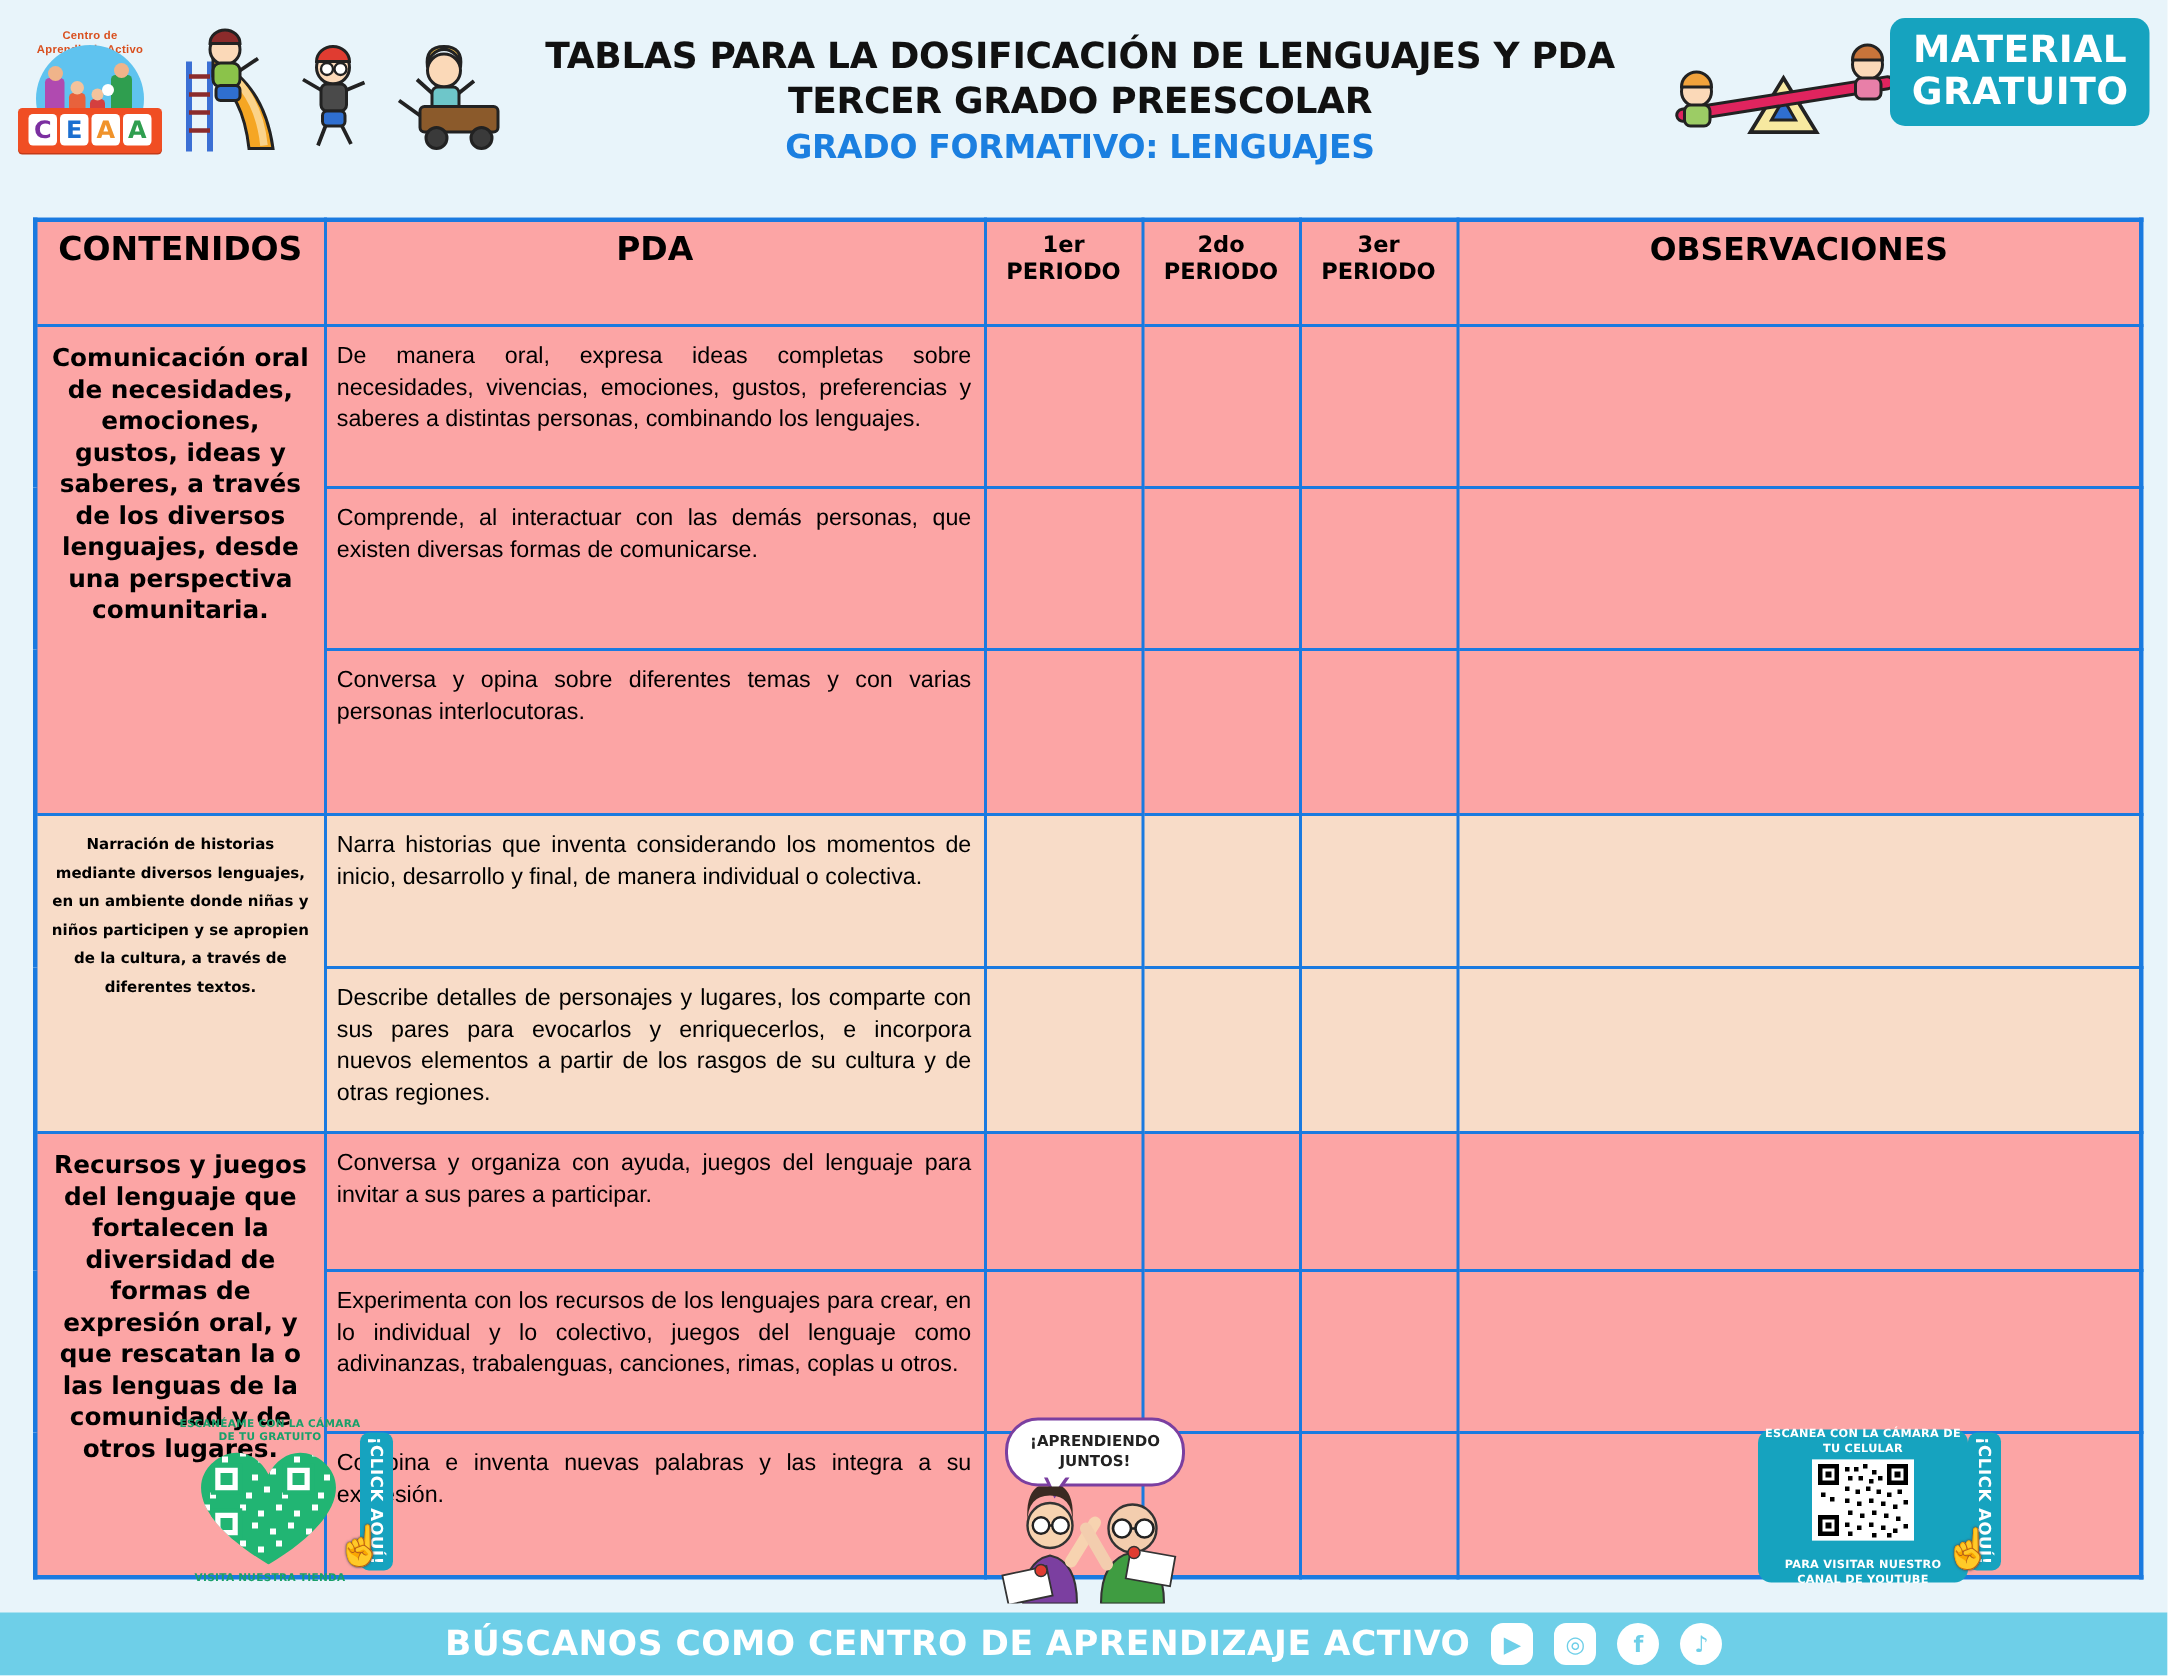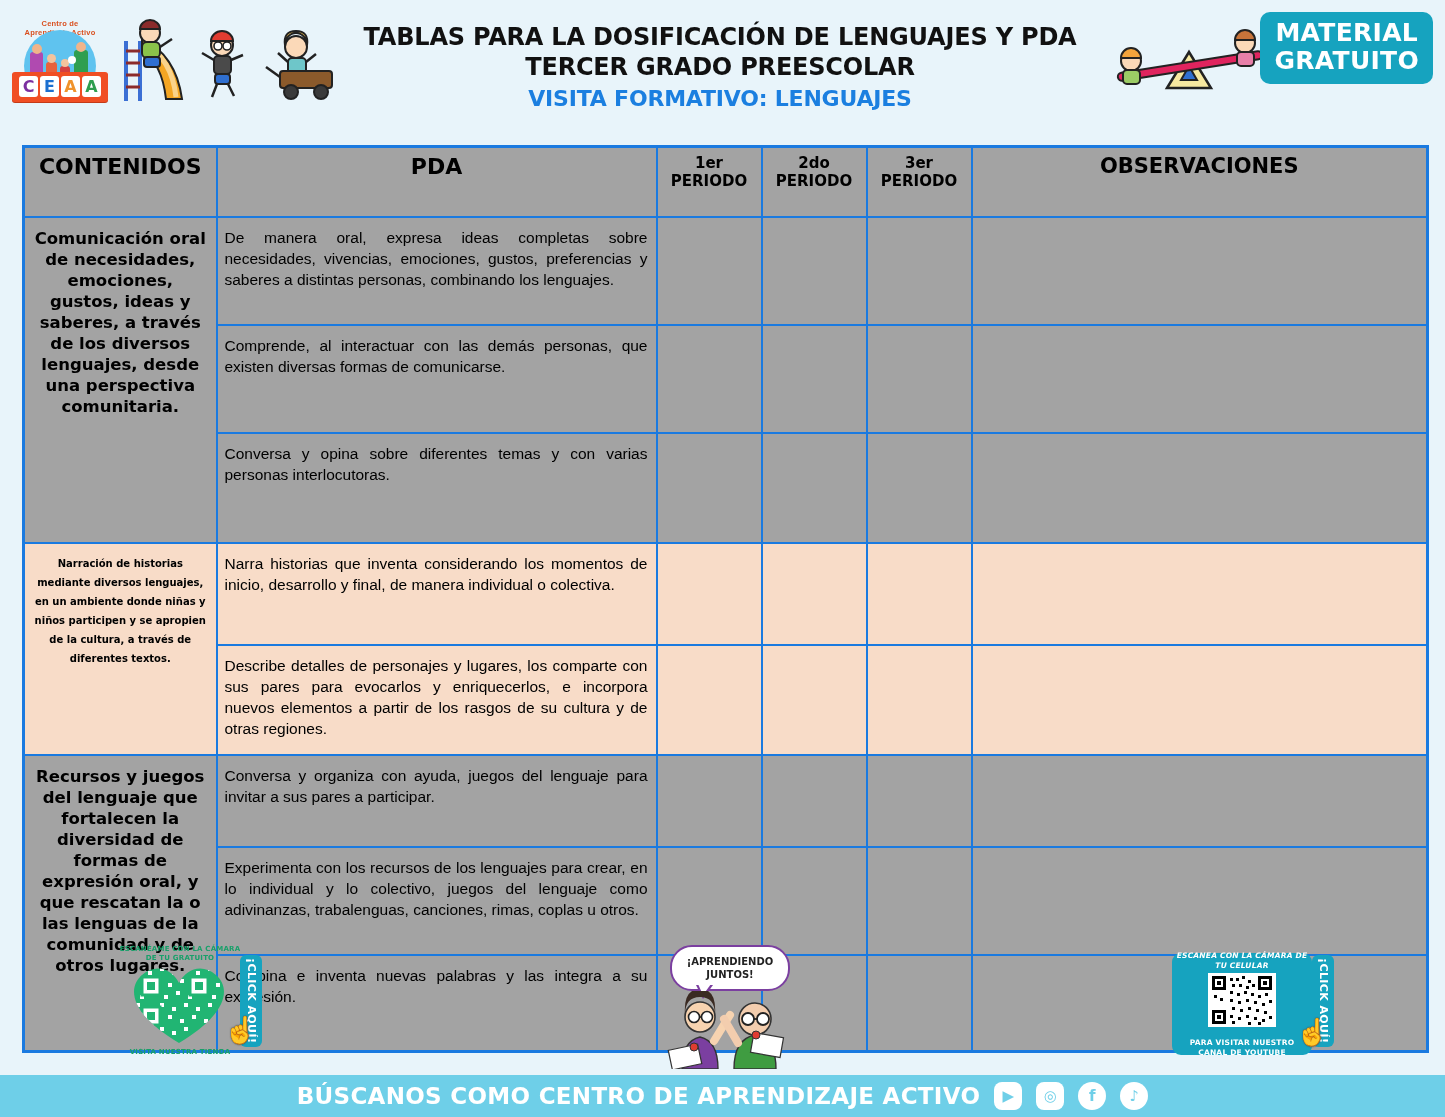--- a/index.html
+++ b/index.html
@@ -83,21 +83,21 @@
   }
   table.dos{
     border-collapse:collapse;width:100%;
     table-layout:fixed;
     border:3px solid #1a7ae0;
     background:#fff;
   }
   table.dos td,table.dos th{
     border:2px solid #1a7ae0;
     vertical-align:top;
-    background:#a3a3a3;
+    background:#fca5a5;
   }
   thead th{
     background:#bfdef5;
     text-align:center;vertical-align:middle;
     font-family:"DejaVu Sans",sans-serif;
     font-weight:900;color:#000;
     padding:6px 4px;height:56px;
   }
   th.h-contenidos{font-size:22px;}
   th.h-pda{font-size:22px;}
@@ -160,21 +160,20 @@
   }
   
   .qr-panel{
     position:absolute;left:0;top:8px;width:140px;height:102px;
     background:#16a3bf;border-radius:9px;
   }
   .qr-panel-cap{
     position:absolute;left:4px;top:6px;width:132px;text-align:center;
     color:#fff;font-size:7.5px;font-weight:900;line-height:10px;letter-spacing:.2px;
     font-family:"DejaVu Sans",sans-serif;
-    font-style:italic;
   }
   .qr-square{position:absolute;left:36px;top:28px;width:68px;height:54px;background:#fff;}
   .qr-panel-foot{
     position:absolute;left:4px;bottom:5px;width:132px;text-align:center;
     color:#fff;font-size:7.5px;font-weight:900;line-height:10px;letter-spacing:.2px;
     font-family:"DejaVu Sans",sans-serif;
   }
 
   
   .bubble{
@@ -278,21 +277,21 @@
         <circle cx="29" cy="69" r="7" fill="#3a3a3a" stroke="#222" stroke-width="2"></circle>
         <circle cx="59" cy="69" r="7" fill="#3a3a3a" stroke="#222" stroke-width="2"></circle>
         <path d="M18 54 L4 44" stroke="#222" stroke-width="2.5" fill="none"></path>
       </svg>
     </div>
   </div>
 
   <div class="header-titles">
     <div class="title-1">TABLAS PARA LA DOSIFICACIÓN DE LENGUAJES Y PDA</div>
     <div class="title-2">TERCER GRADO PREESCOLAR</div>
-    <div class="title-3">VISITA FORMATIVO: LENGUAJES</div>
+    <div class="title-3">GRADO FORMATIVO: LENGUAJES</div>
   </div>
 
   <div class="header-art-right">
     <div class="seesaw-art">
       <svg width="170" height="80" viewBox="0 0 170 80">
         <path d="M62 72 L84 36 L106 72 Z" fill="#f7e9a0" stroke="#222" stroke-width="2.5"></path>
         <path d="M76 64 L84 50 L92 64 Z" fill="#2f6fd0" stroke="#222" stroke-width="2"></path>
         <rect x="12" y="46" width="146" height="8" rx="4" transform="rotate(-9 85 50)" fill="#e0245e" stroke="#222" stroke-width="2"></rect>
         <circle cx="26" cy="45" r="10" fill="#fbd9b8" stroke="#222" stroke-width="2"></circle>
         <path d="M16 42 a10 10 0 0 1 20 0 z" fill="#f2a33c" stroke="#222" stroke-width="2"></path>

